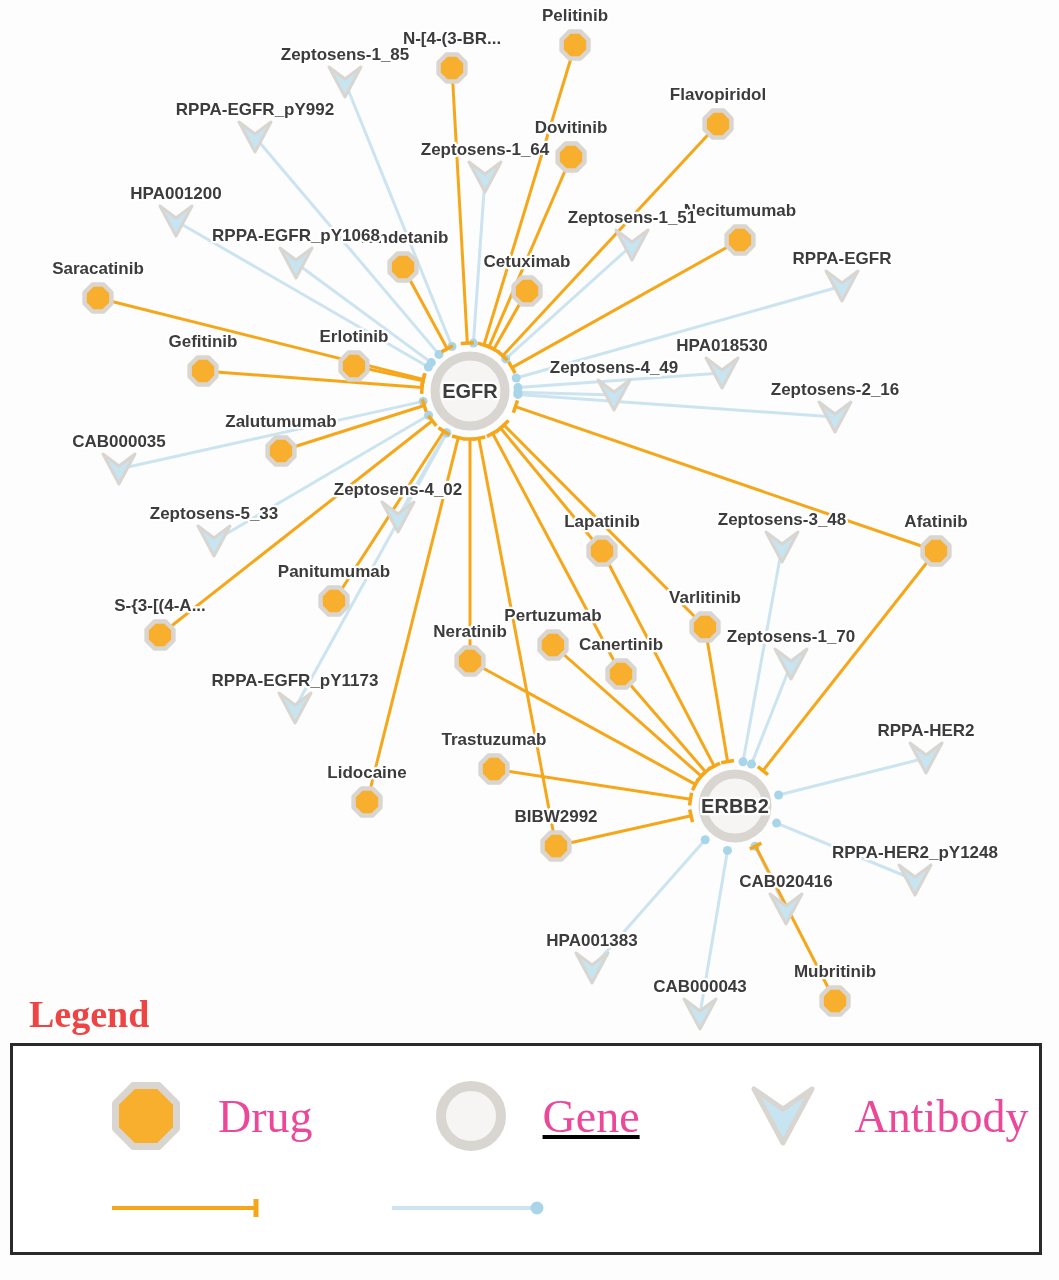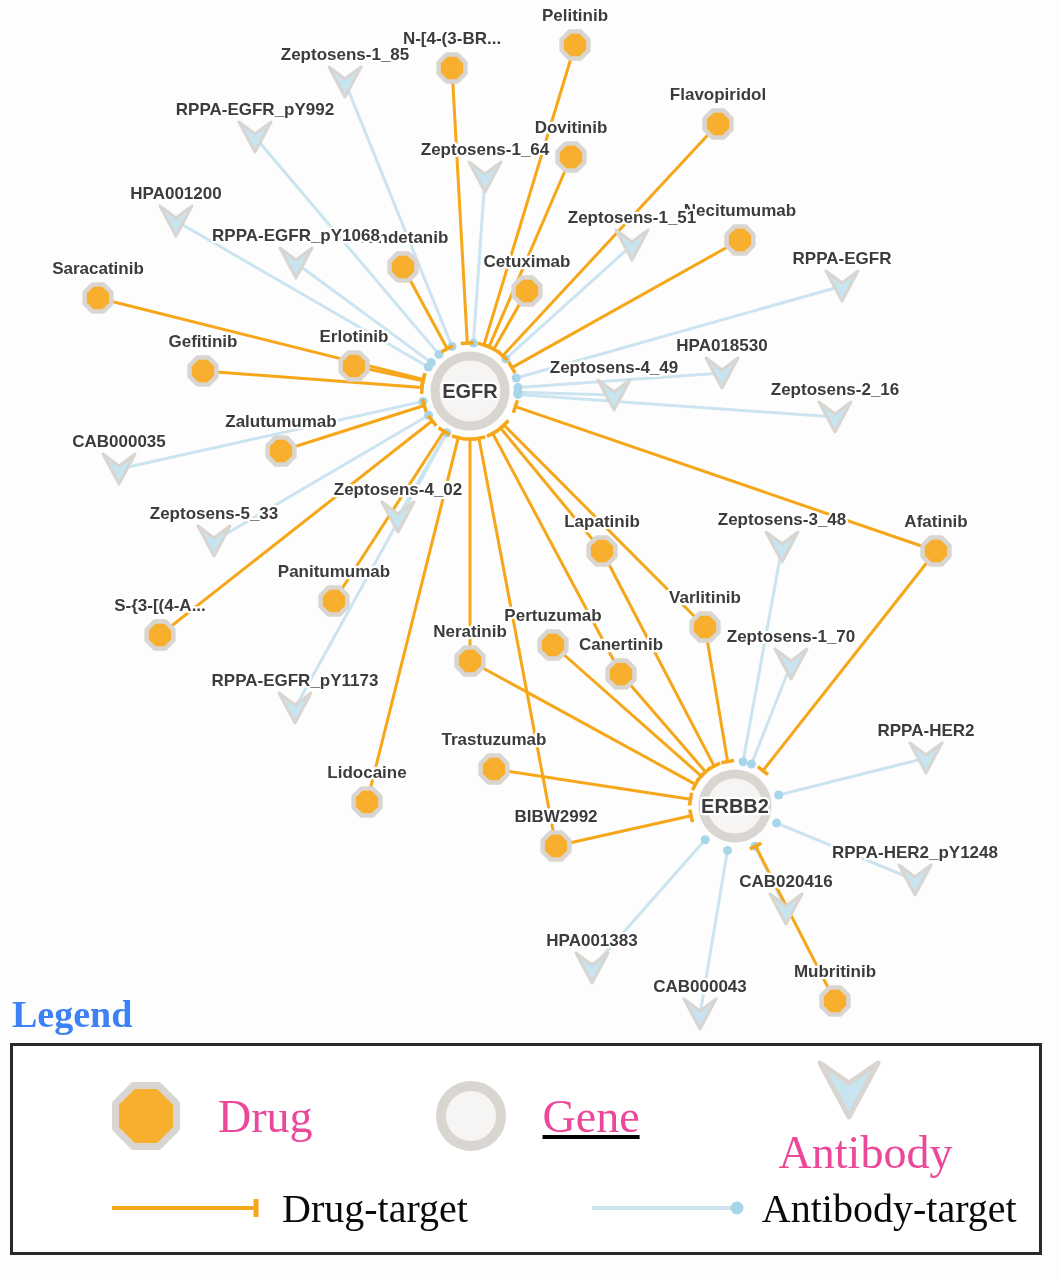--- a/index.html
+++ b/index.html
@@ -1,29 +1,29 @@
 <!DOCTYPE html>
 <html style="--drug-fill: #F9AF2E; --drug-edge: #F6A719; --node-stroke: #D9D5D0; --gene-fill: #F6F5F3; --antibody-fill: #C7E4F1; --antibody-edge: #CBE4F0; --antibody-dot: #A9D5E9; --label: #3C3C3C; --legend-border: #2A2A2A;"><head>
 <meta charset="utf-8">
 <style>
   html,body{margin:0;padding:0;}
   body{background:#ffffff;font-family:"Liberation Sans", sans-serif;}
   .screen{position:relative;width:1059px;height:1280px;background:#fdfdfd;overflow:hidden;}
   #graph-svg{position:absolute;left:0;top:0;}
-  .legend-title{position:absolute;left:12px;top:992px;font-family:"Liberation Serif",serif;font-weight:bold;font-size:38px;color:#3b82f6;}
+  .legend-title{position:absolute;left:29px;top:992px;font-family:"Liberation Serif",serif;font-weight:bold;font-size:38px;color:#ef4444;}
   .legend-box{position:absolute;left:10px;top:1043px;width:1032px;height:212px;border:3px solid var(--legend-border);background:#ffffff;box-sizing:border-box;}
   .legend-row{display:flex;align-items:center;}
   .row-nodes{margin-top:18px;height:104px;}
   .row-edges{margin-top:14px;height:52px;}
   .legend-item{display:flex;align-items:center;}
   .li-label{font-family:"Liberation Serif",serif;font-size:46px;color:#ec4899;margin-left:34px;}
   .li-label2{font-family:"Liberation Serif",serif;font-size:40px;color:#0a0a0a;margin-left:14px;}
   .it-drug{margin-left:95px;}
   .it-gene{margin-left:120px;text-decoration:underline;}
-  .it-antibody{margin-left:105px;flex-direction:column;}
+  .it-antibody{margin-left:105px;}
   .it-drugtarget{margin-left:95px;}
   .it-antibodytarget{margin-left:120px;}
   .sh-drug{fill:var(--drug-fill);stroke:var(--node-stroke);stroke-width:7;stroke-linejoin:round;}
   .sh-gene{fill:var(--gene-fill);stroke:var(--node-stroke);stroke-width:10;}
   .sh-antibody{fill:var(--antibody-fill);stroke:var(--node-stroke);stroke-width:5;stroke-linejoin:round;}
   .ln-drug{stroke:var(--drug-edge);stroke-width:4;}
   .ln-drug-tee{stroke:var(--drug-edge);stroke-width:5;}
   .ln-ab{stroke:var(--antibody-edge);stroke-width:4;}
   .ln-ab-dot{fill:var(--antibody-dot);}
 </style>
@@ -262,27 +262,25 @@
       </div>
 
     </div>
     <div class="legend-row row-edges">
 
       <div class="legend-item it-drugtarget">
         <svg width="160" height="24" viewBox="0 0 160 24">
           <line class="ln-drug" x1="4" y1="12" x2="148" y2="12"></line>
           <line class="ln-drug-tee" x1="148" y1="3" x2="148" y2="21"></line>
         </svg>
-        <span class="li-label2">Drug-target</span>
       </div>
 
       <div class="legend-item it-antibodytarget">
         <svg width="160" height="24" viewBox="0 0 160 24">
           <line class="ln-ab" x1="4" y1="12" x2="146" y2="12"></line>
           <circle class="ln-ab-dot" cx="149" cy="12" r="6.5"></circle>
         </svg>
-        <span class="li-label2">Antibody-target</span>
       </div>
 
     </div>
   </div>
 
 </div>
 
 </body></html>

